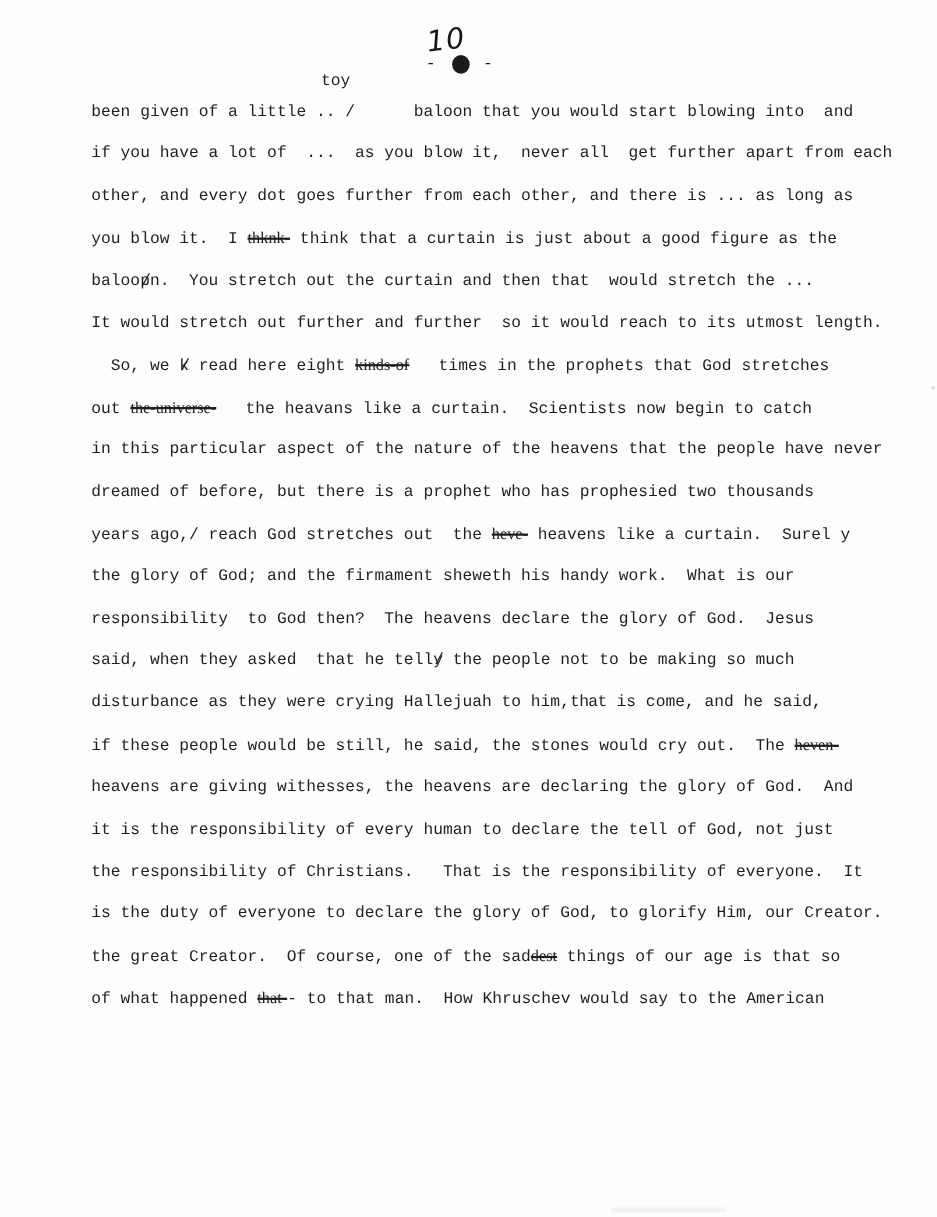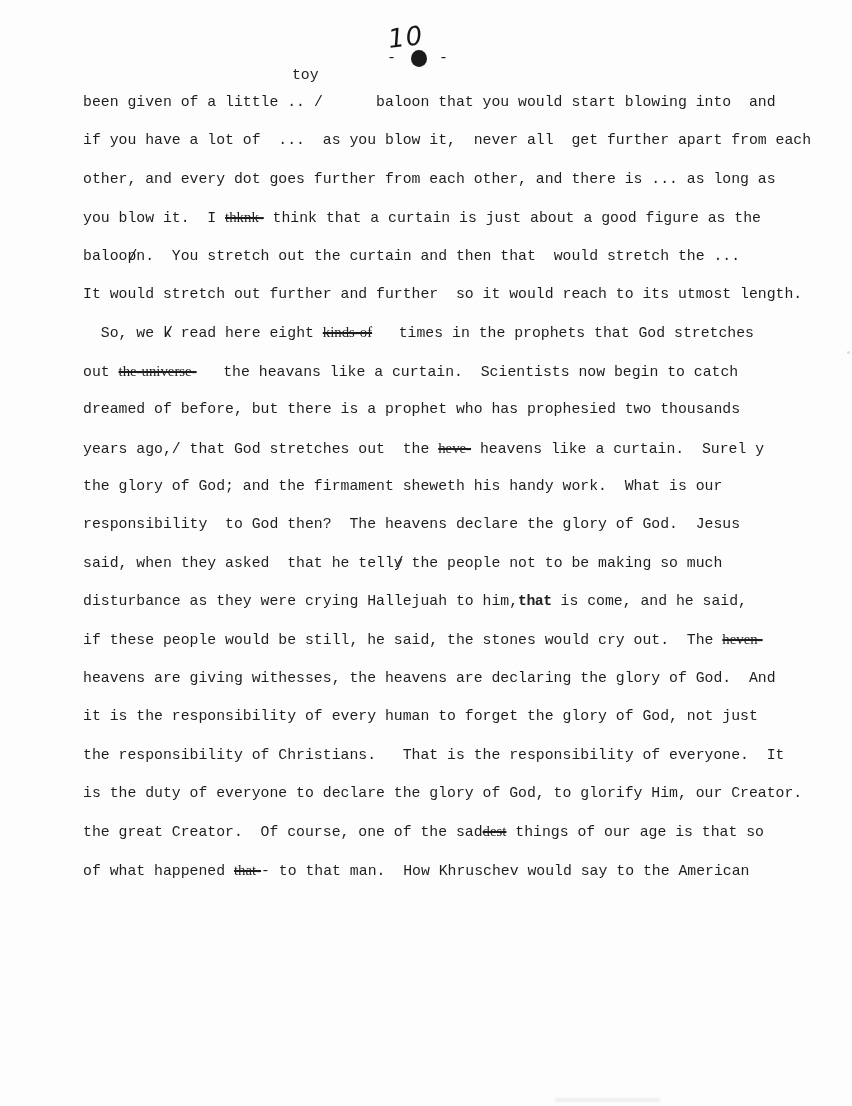--- a/index.html
+++ b/index.html
@@ -45,21 +45,21 @@
   
   .lines {
     position: absolute;
     left: 83px; top: 83px;
     width: 769px;
     font-size: 14.8px;
     line-height: 38.4px;
   }
   .line { white-space: pre; height: 38.4px; }
   .seg-strike { text-decoration: line-through; text-decoration-thickness: 2px; font-family: Liberation Serif, serif; }
-  .seg-bold   { font-weight: bold; letter-spacing: -0.5px; }
+  .seg-bold   { font-weight: normal; letter-spacing: -0.5px; }
   .seg-slashed { position: relative; display: inline-block; }
   .seg-slashed::after {
     content: "/";
     position: absolute;
     left: 1px; top: 0;
     color: #1a1a1a;
   }
   .seg-above { position: relative; display: inline-block; width: 0; overflow: visible; vertical-align: baseline; }
   .seg-above > span {
     position: absolute;
@@ -97,29 +97,30 @@
 
   <div class="lines">
       <div class="line"><span>been given of a little .. </span><span class="seg-above"><span>toy</span></span><span>/      baloon that you would start blowing into  and</span></div>
       <div class="line"><span>if you have a lot of  ...  as you blow it,  never all  get further apart from each</span></div>
       <div class="line"><span>other, and every dot goes further from each other, and there is ... as long as</span></div>
       <div class="line"><span>you blow it.  I </span><span class="seg-strike">thknk-</span><span> think that a curtain is just about a good figure as the</span></div>
       <div class="line"><span>baloo</span><span class="seg-slashed">p</span><span>n.  You stretch out the curtain and then that  would stretch the ...</span></div>
       <div class="line"><span>It would stretch out further and further  so it would reach to its utmost length.</span></div>
       <div class="line"><span>  So, we </span><span class="seg-slashed">k</span><span> read here eight </span><span class="seg-strike">kinds-of</span><span>   times in the prophets that God stretches</span></div>
       <div class="line"><span>out </span><span class="seg-strike">the-universe-</span><span>   the heavans like a curtain.  Scientists now begin to catch</span></div>
+      <div class="line"><span>in this particular aspect of the nature of the heavens that the people have never</span></div>
       <div class="line"><span>dreamed of before, but there is a prophet who has prophesied two thousands</span></div>
-      <div class="line"><span>years ago,/ that God stretches out  the </span><span class="seg-strike">heve-</span><span> heavens like a curtain.  Surel y</span></div>
+      <div class="line"><span>years ago,/ reach God stretches out  the </span><span class="seg-strike">heve-</span><span> heavens like a curtain.  Surel y</span></div>
       <div class="line"><span>the glory of God; and the firmament sheweth his handy work.  What is our</span></div>
       <div class="line"><span>responsibility  to God then?  The heavens declare the glory of God.  Jesus</span></div>
       <div class="line"><span>said, when they asked  that he tell</span><span class="seg-slashed">y</span><span> the people not to be making so much</span></div>
       <div class="line"><span>disturbance as they were crying Hallejuah to him,</span><span class="seg-bold">that</span><span> is come, and he said,</span></div>
       <div class="line"><span>if these people would be still, he said, the stones would cry out.  The </span><span class="seg-strike">heven-</span></div>
       <div class="line"><span>heavens are giving withesses, the heavens are declaring the glory of God.  And</span></div>
-      <div class="line"><span>it is the responsibility of every human to forget the glory of God, not just</span></div>
+      <div class="line"><span>it is the responsibility of every human to declare the tell of God, not just</span></div>
       <div class="line"><span>the responsibility of Christians.   That is the responsibility of everyone.  It</span></div>
       <div class="line"><span>is the duty of everyone to declare the glory of God, to glorify Him, our Creator.</span></div>
       <div class="line"><span>the great Creator.  Of course, one of the sad</span><span class="seg-strike">dest</span><span> things of our age is that so</span></div>
       <div class="line"><span>of what happened </span><span class="seg-strike">that-</span><span>- to that man.  How Khruschev would say to the American</span></div>
     </div>
 
   <div class="smudge"></div>
   <div class="edge-dot"></div>
 
 </div>

